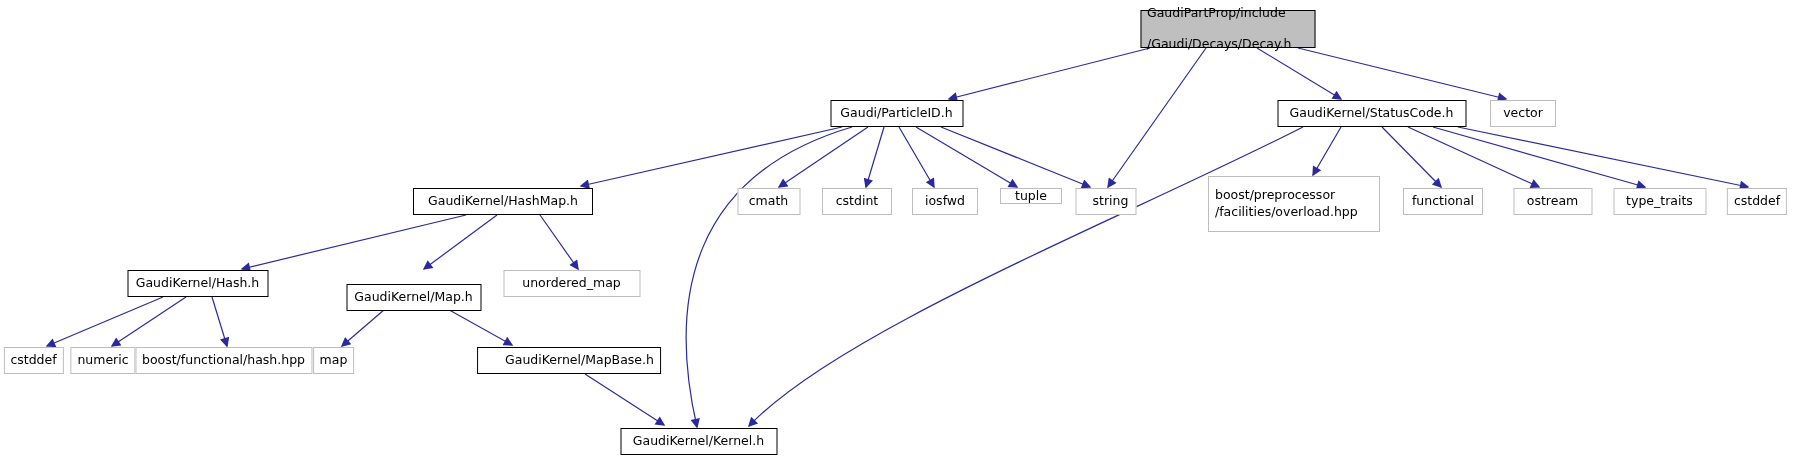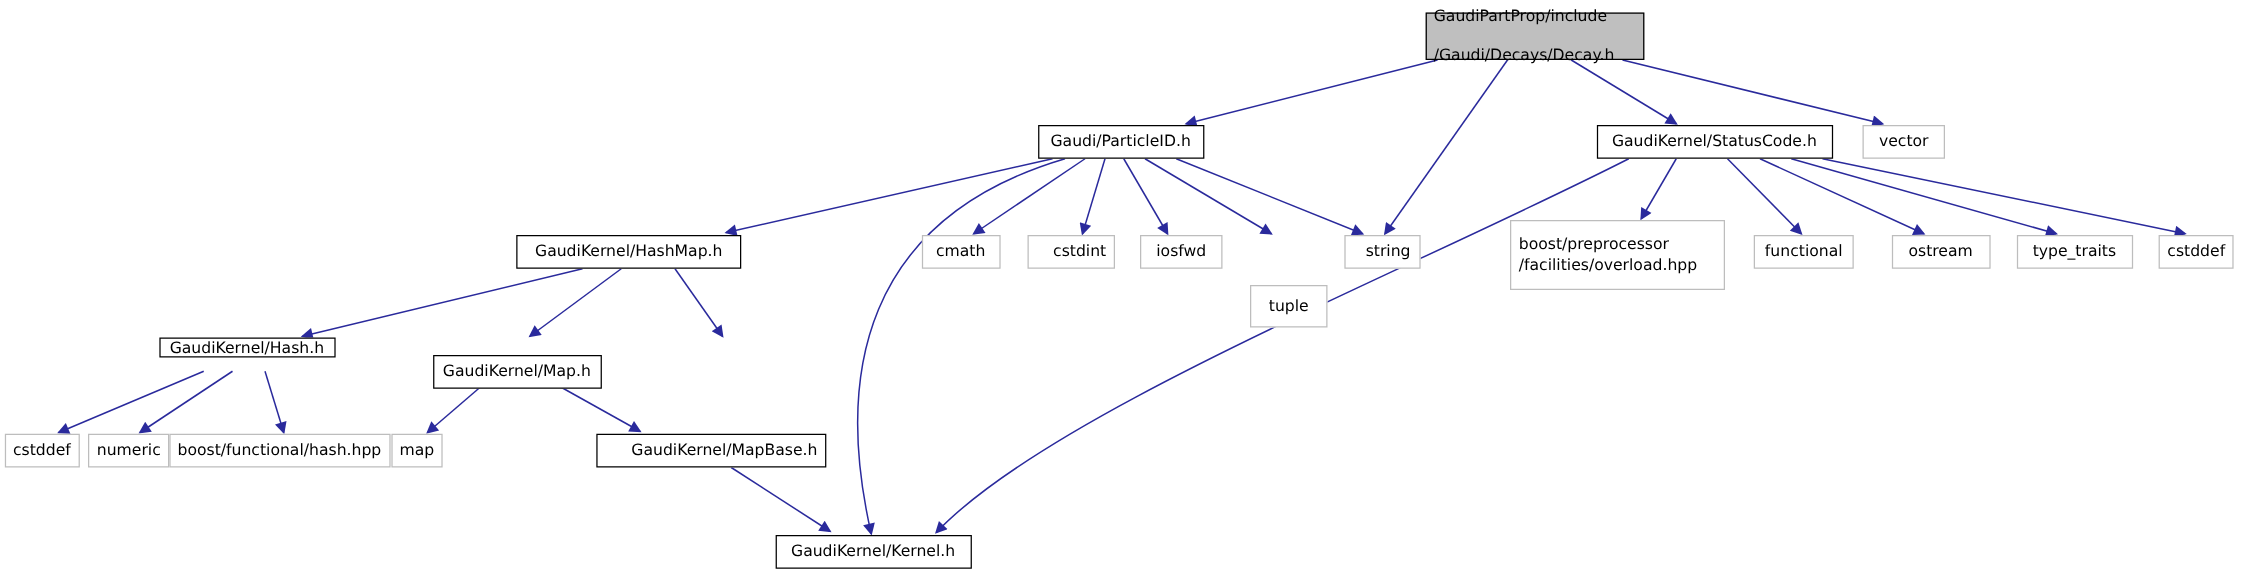--- a/index.html
+++ b/index.html
@@ -83,27 +83,27 @@
     </div>
     <div class="node external" style="left: 1523px; top: 100px; height: 27px; min-width: 66px;">
       <span class="line">vector</span>
     </div>
     <div class="node internal" style="left: 503px; top: 188px; height: 27px; min-width: 180px;">
       <span class="line">GaudiKernel/HashMap.h</span>
     </div>
     <div class="node external" style="left: 768.5px; top: 188px; height: 27px; min-width: 63px;">
       <span class="line">cmath</span>
     </div>
-    <div class="node external" style="left: 857px; top: 188px; height: 27px; min-width: 70px; align-items: flex-end;">
+    <div class="node external" style="left: 857px; top: 188px; height: 27px; min-width: 70px;">
       <span class="line">cstdint</span>
     </div>
     <div class="node external" style="left: 945px; top: 188px; height: 27px; min-width: 66px;">
       <span class="line">iosfwd</span>
     </div>
-    <div class="node external" style="left: 1031px; top: 188px; height: 34px; min-width: 62px; margin-top: 40px;">
+    <div class="node external" style="left: 1031px; top: 188px; height: 16px; min-width: 62px;">
       <span class="line">tuple</span>
     </div>
     <div class="node external" style="left: 1105.5px; top: 188px; height: 27px; min-width: 61px; padding-left: 16px;">
       <span class="line">string</span>
     </div>
     <div class="node external multiline" style="left: 1294px; top: 176px; height: 56px; min-width: 172px;">
       <span class="line">boost/preprocessor</span>
       <span class="line">/facilities/overload.hpp</span>
     </div>
     <div class="node external" style="left: 1443px; top: 188px; height: 27px; min-width: 80px;">
@@ -111,25 +111,28 @@
     </div>
     <div class="node external" style="left: 1552.5px; top: 188px; height: 27px; min-width: 79px;">
       <span class="line">ostream</span>
     </div>
     <div class="node external" style="left: 1659.5px; top: 188px; height: 27px; min-width: 93px;">
       <span class="line">type_traits</span>
     </div>
     <div class="node external" style="left: 1757px; top: 188px; height: 27px; min-width: 58px;">
       <span class="line">cstddef</span>
     </div>
-    <div class="node internal" style="left: 197.5px; top: 270px; height: 16px; min-width: 141px;">
+    <div class="node internal" style="left: 197.5px; top: 270px; height: 27px; min-width: 141px;">
       <span class="line">GaudiKernel/Hash.h</span>
     </div>
     <div class="node internal" style="left: 413.5px; top: 284px; height: 27px; min-width: 135px;">
       <span class="line">GaudiKernel/Map.h</span>
+    </div>
+    <div class="node external" style="left: 571.5px; top: 270px; height: 27px; min-width: 137px;">
+      <span class="line">unordered_map</span>
     </div>
     <div class="node external" style="left: 33.5px; top: 347px; height: 27px; min-width: 57px;">
       <span class="line">cstddef</span>
     </div>
     <div class="node external" style="left: 103px; top: 347px; height: 27px; min-width: 56px;">
       <span class="line">numeric</span>
     </div>
     <div class="node external" style="left: 223.5px; top: 347px; height: 27px; min-width: 147px;">
       <span class="line">boost/functional/hash.hpp</span>
     </div>

